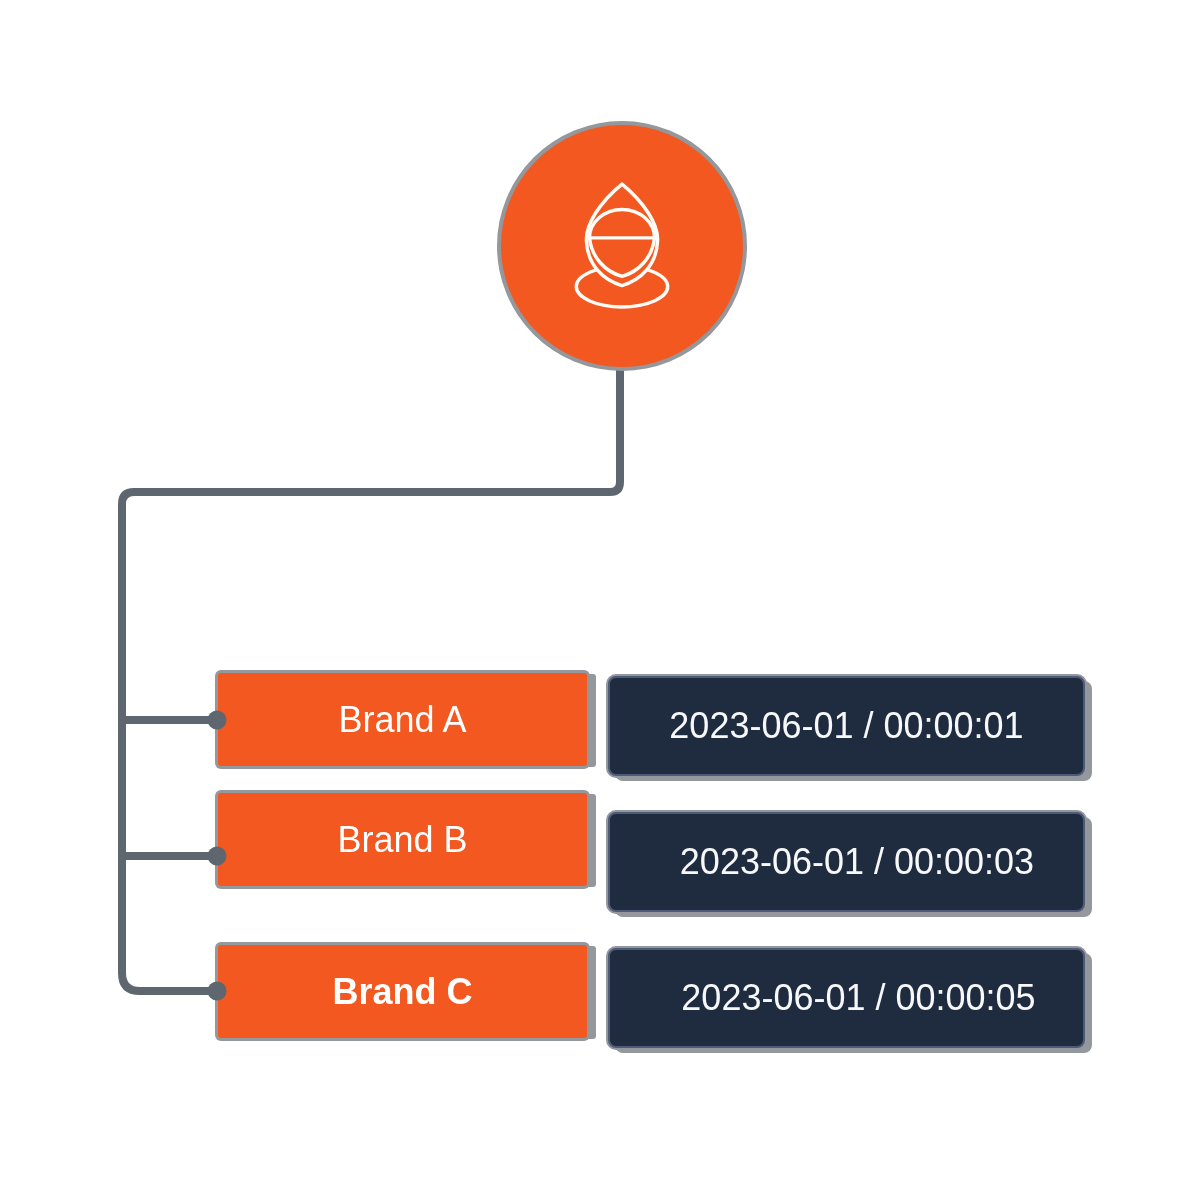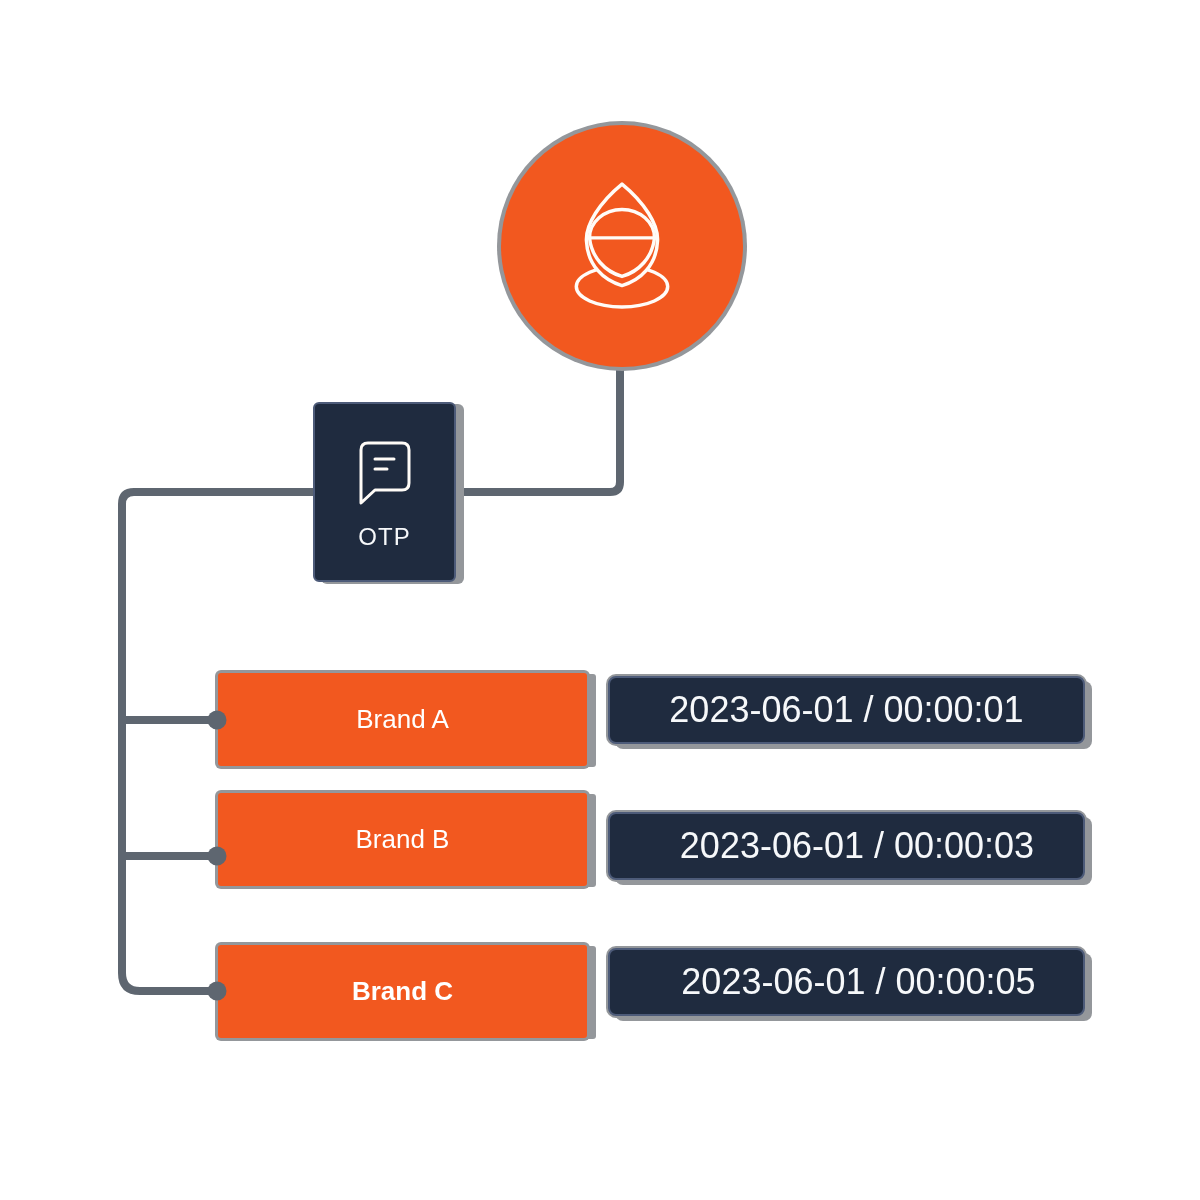--- a/index.html
+++ b/index.html
@@ -40,24 +40,24 @@
   .otp-box .bubble{margin-top:36px;}
   .otp-label{
     margin-top:13px;color:var(--text-light);font-size:24px;letter-spacing:1px;line-height:1;
   }
 
   .brand-box{
     left:218px;width:369px;height:93px;
     background:var(--orange);
     border-radius:3px;
     box-shadow:0 0 0 3px var(--shadow), 9px 1px 0 var(--shadow);
-    color:#ffffff;font-size:26px;
+    color:#ffffff;font-size:36px;
   }
   .ts-box{
-    left:608px;width:477px;height:68px;
+    left:608px;width:477px;height:100px;
     background:var(--navy);
     border:2px solid var(--navy-border);
     border-radius:8px;
     box-shadow:0 0 0 2px var(--shadow), 7px 5px 0 var(--shadow);
     color:var(--text-light);font-size:36px;
   }
   .row0 .brand-box{top:673px;} .row0 .ts-box{top:676px;}
   .row1 .brand-box{top:793px;} .row1 .ts-box{top:812px;padding-left:21px;}
   .row2 .brand-box{top:945px;font-weight:bold;} .row2 .ts-box{top:948px;padding-left:24px;}
 
@@ -77,28 +77,20 @@
 
   <div class="node attacker-circle">
     <svg width="104" height="132" viewBox="0 0 100 130" aria-hidden="true">
       <ellipse class="icon-stroke" cx="50" cy="105" rx="45" ry="20"></ellipse>
       <path class="icon-fill-orange" d="M50 4 C28 22 14 44 15 60 C16 84 32 99 50 104 C68 99 84 84 85 60 C86 44 72 22 50 4 Z"></path>
       <path class="icon-fill-orange" d="M18 57 A32 28 0 0 1 82 57 C80 76 67 90 50 95 C33 90 20 76 18 57 Z"></path>
       <path class="icon-stroke" d="M18 57 L82 57"></path>
     </svg>
   </div>
 
-  <div class="node otp-box">
-    <svg class="bubble" width="58" height="72" viewBox="0 0 58 72" aria-hidden="true">
-      <path class="icon-stroke" style="stroke-width:3" d="M5 63 L5 10 Q5 3 12 3 L46 3 Q53 3 53 10 L53 43 Q53 50 46 50 L19 50 Z"></path>
-      <path class="icon-stroke" style="stroke-width:3" d="M19 19 L38 19"></path>
-      <path class="icon-stroke" style="stroke-width:3" d="M19 29 L31 29"></path>
-    </svg>
-    <div class="otp-label">OTP</div>
-  </div>
 
   <div class="row0">
     <div class="node brand-box">Brand A</div>
     <div class="node ts-box">2023-06-01 / 00:00:01</div>
   </div>
   <div class="row1">
     <div class="node brand-box">Brand B</div>
     <div class="node ts-box">2023-06-01 / 00:00:03</div>
   </div>
   <div class="row2">

